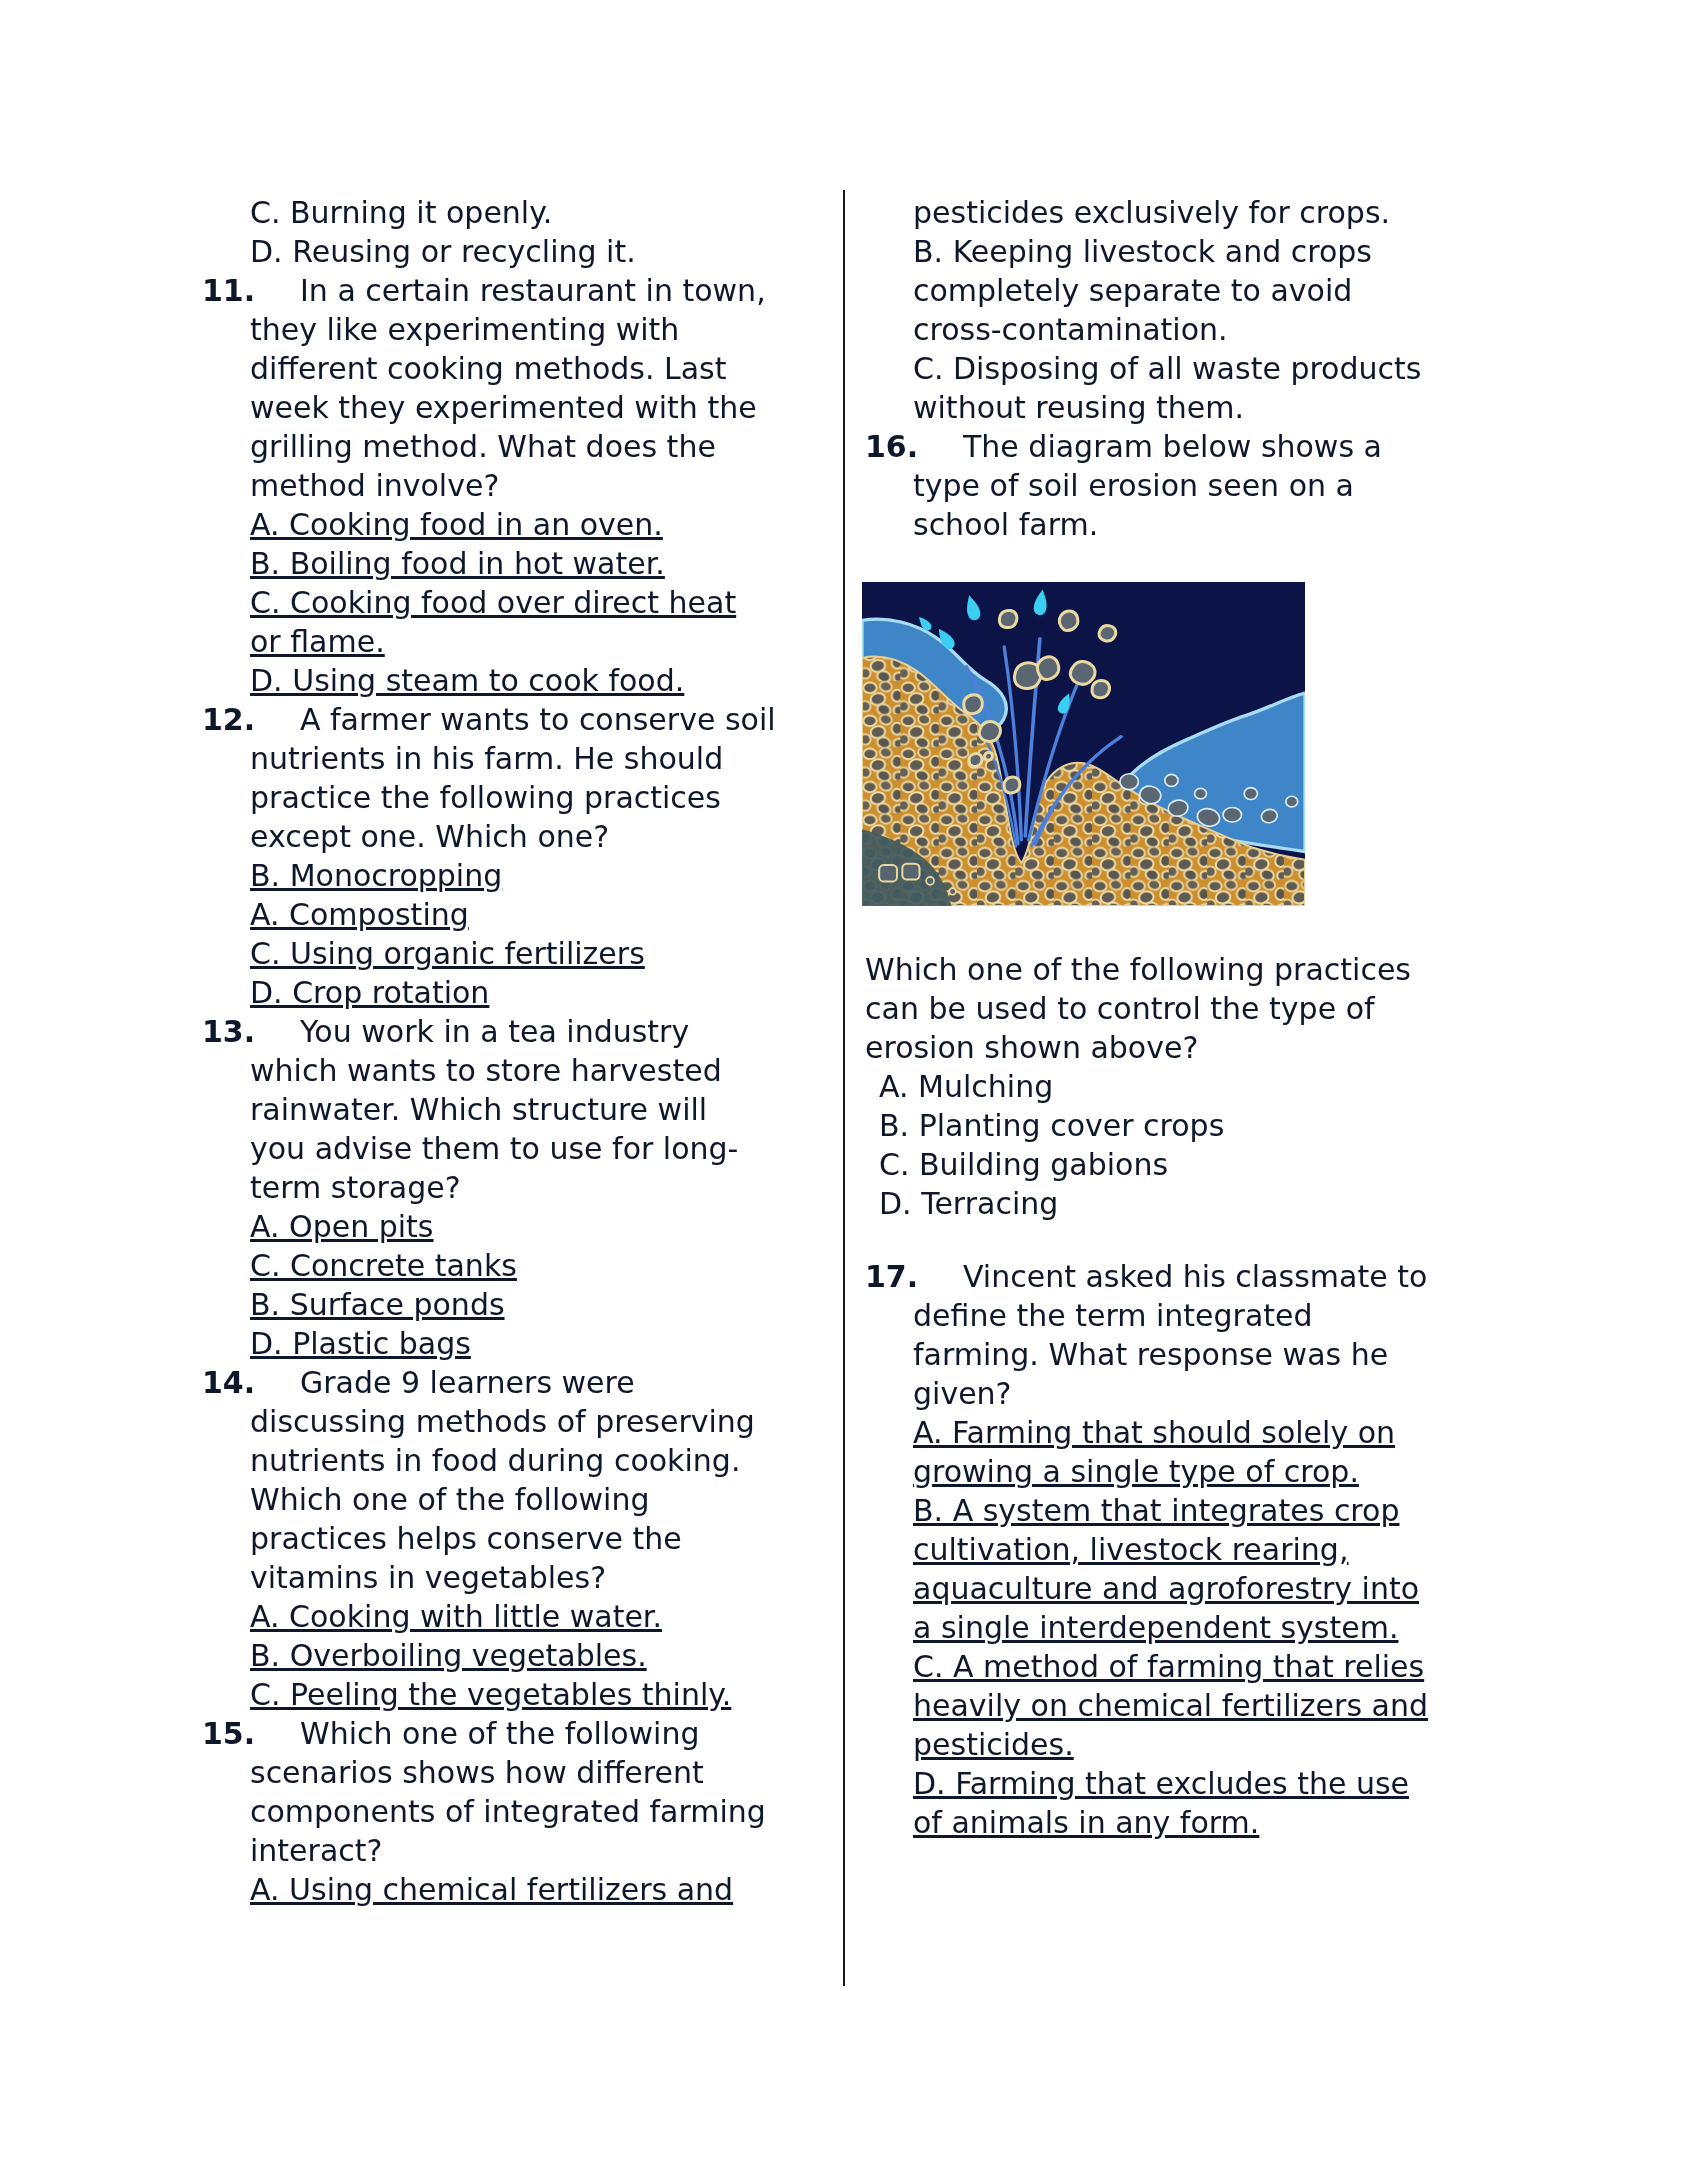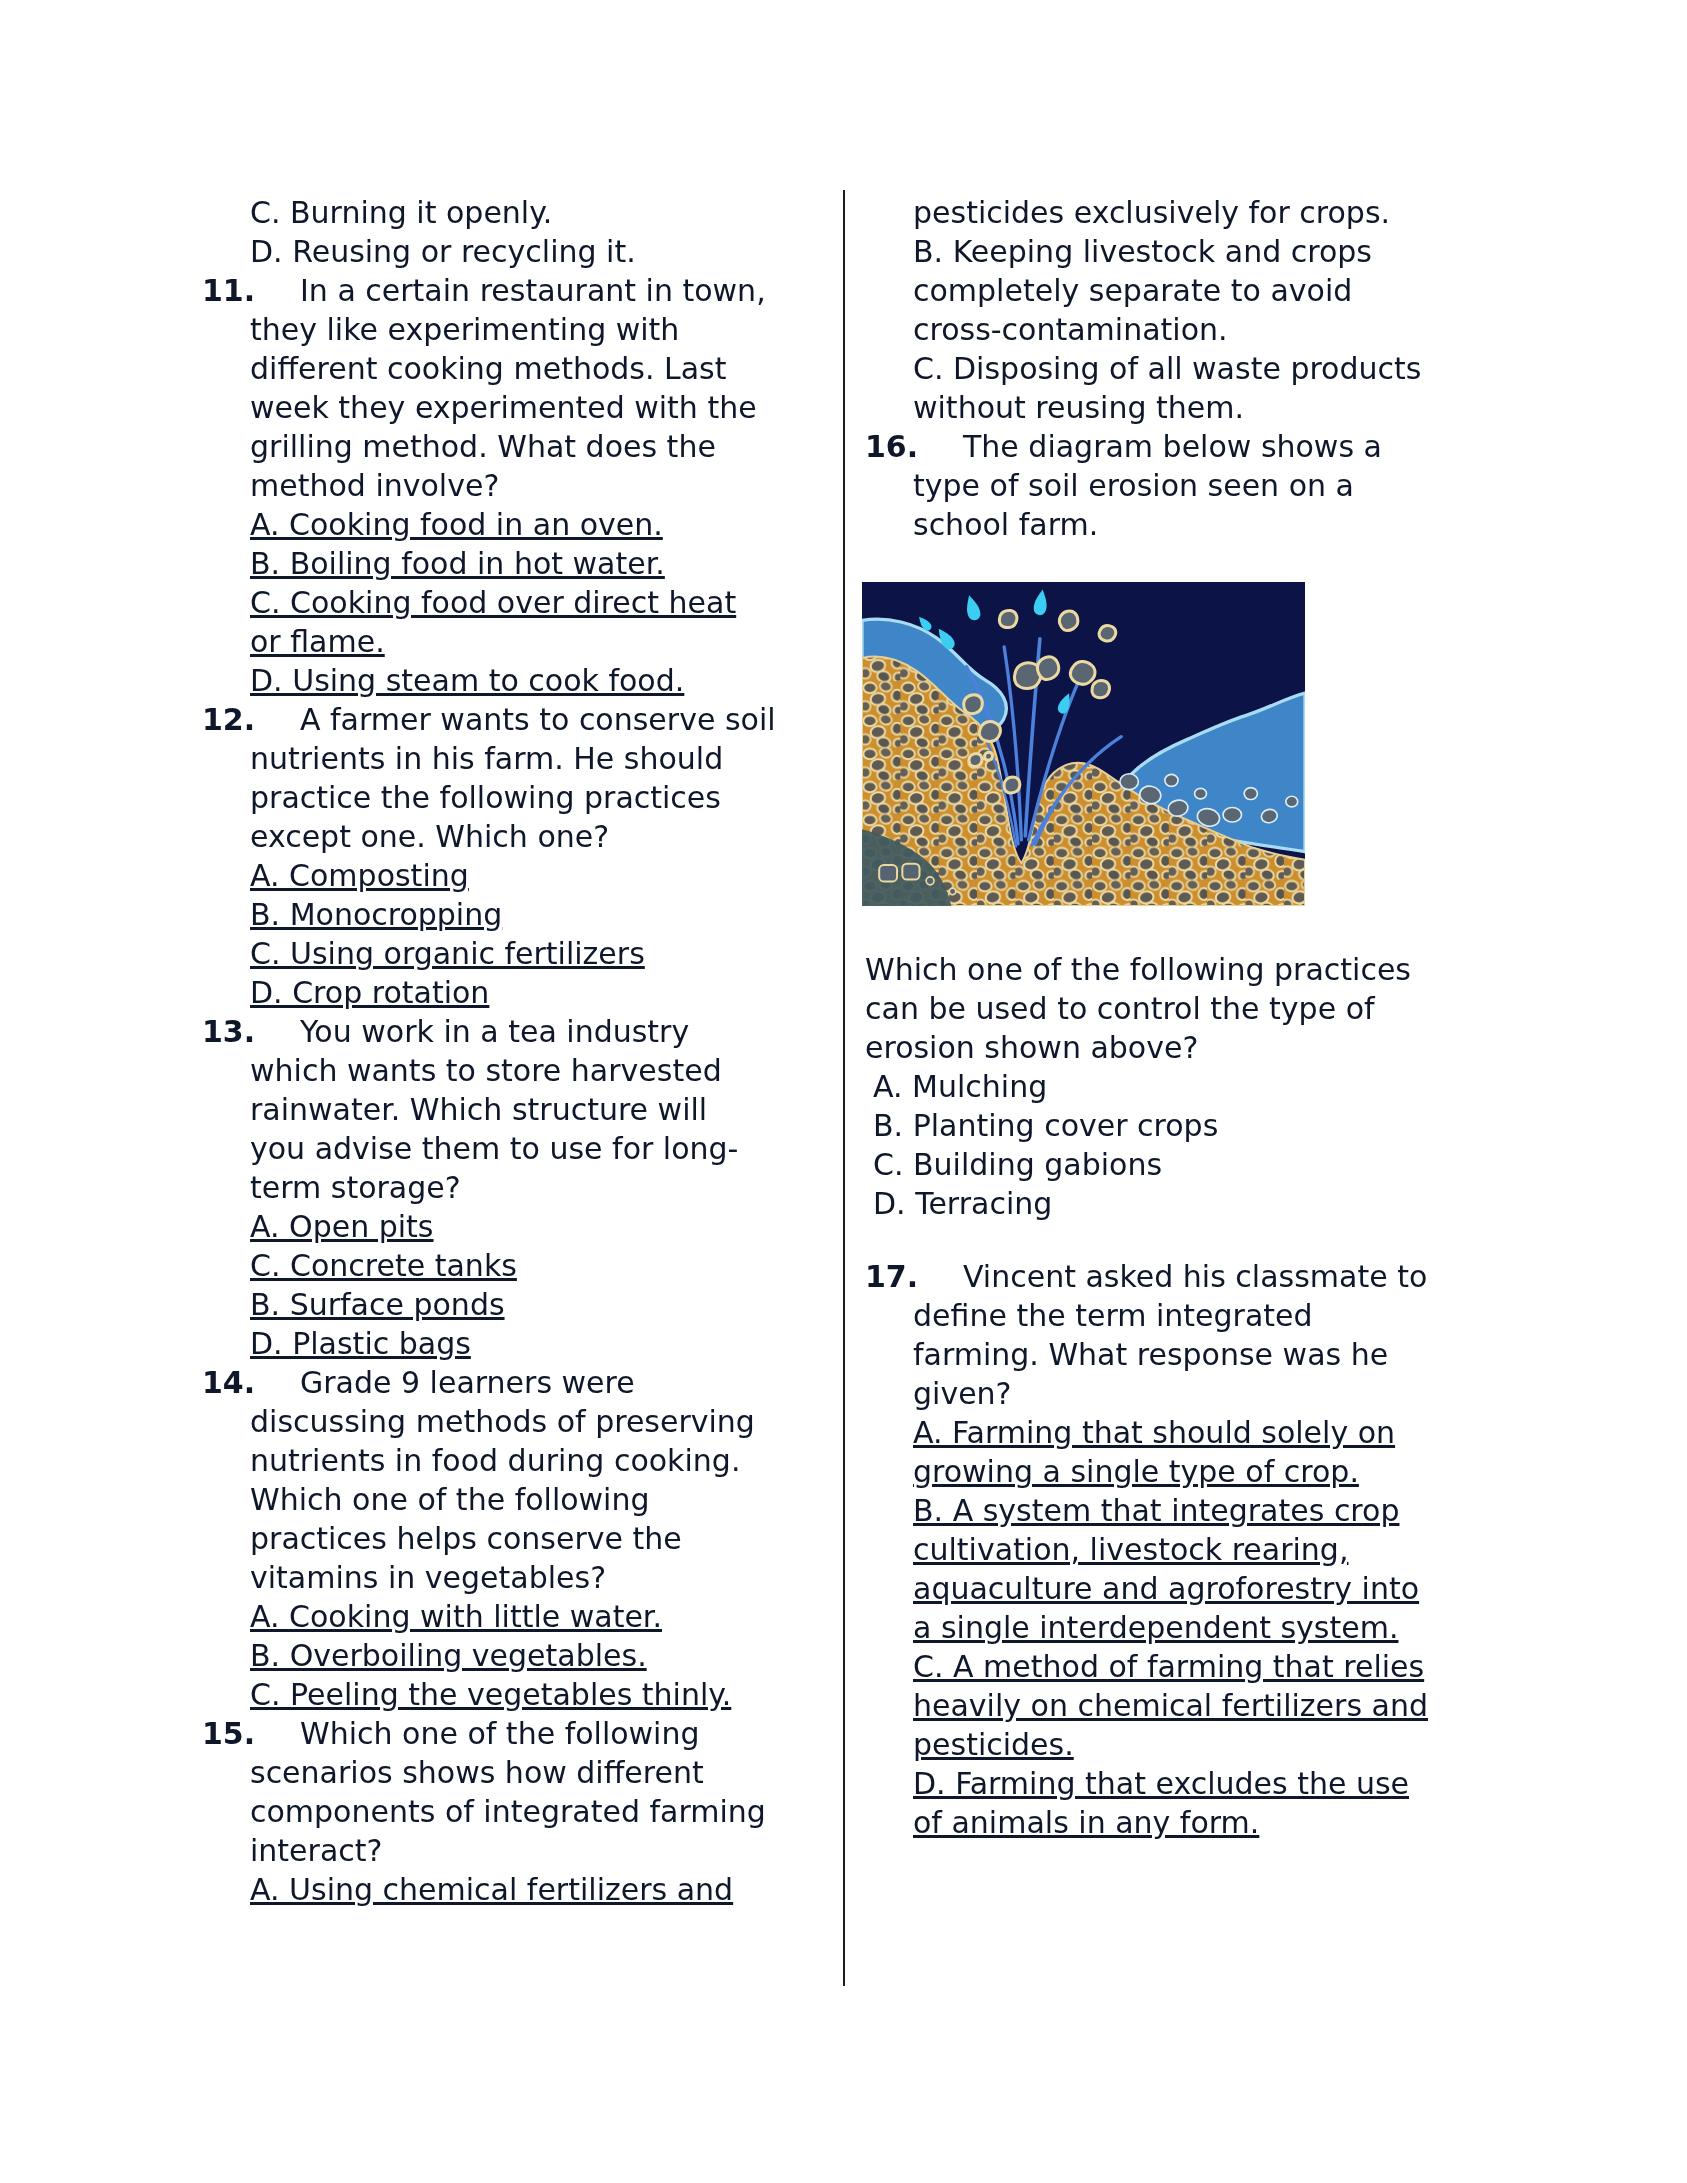--- a/index.html
+++ b/index.html
@@ -22,21 +22,21 @@
   .q-head{white-space:pre;}
   .q-num{
     display:inline-block;width:98px;margin-left:-48px;
     font-weight:bold;white-space:normal;
   }
   .q-text{white-space:pre;}
   .opt{white-space:pre;}
   .col > .opt{margin-left:48px;}
   .q > .opt{margin-left:0;text-decoration:underline;}
   .post{margin-left:0;}
-  .post .opt{margin-left:8px;}
+  .post .opt{margin-left:14px;}
   .post-text{white-space:pre;}
   .figure{display:block;margin:38px 0 44px -3.3px;}
   .q17{margin-top:34px;}
 </style>
 </head>
 <body>
 
 <div class="page">
 
   <div class="divider"></div>
@@ -57,22 +57,22 @@
       <div class="opt">C. Cooking food over direct heat
 or flame.</div>
       <div class="opt">D. Using steam to cook food.</div>
     </div>
 
     <div class="q">
       <div class="q-head"><span class="q-num">12.</span><span class="q-text">A farmer wants to conserve soil
 nutrients in his farm. He should
 practice the following practices
 except one. Which one?</span></div>
+      <div class="opt">B. Monocropping</div>
       <div class="opt">A. Composting</div>
-      <div class="opt">B. Monocropping</div>
       <div class="opt">C. Using organic fertilizers</div>
       <div class="opt">D. Crop rotation</div>
     </div>
 
     <div class="q">
       <div class="q-head"><span class="q-num">13.</span><span class="q-text">You work in a tea industry
 which wants to store harvested
 rainwater. Which structure will
 you advise them to use for long-
 term storage?</span></div>

